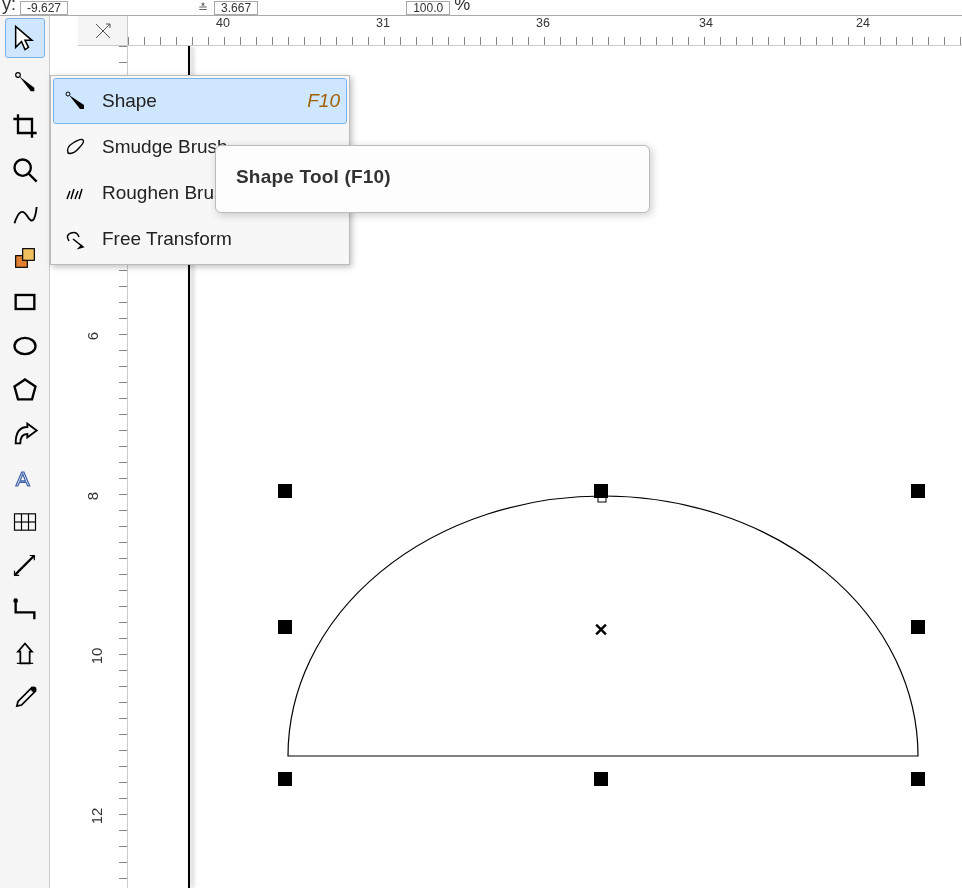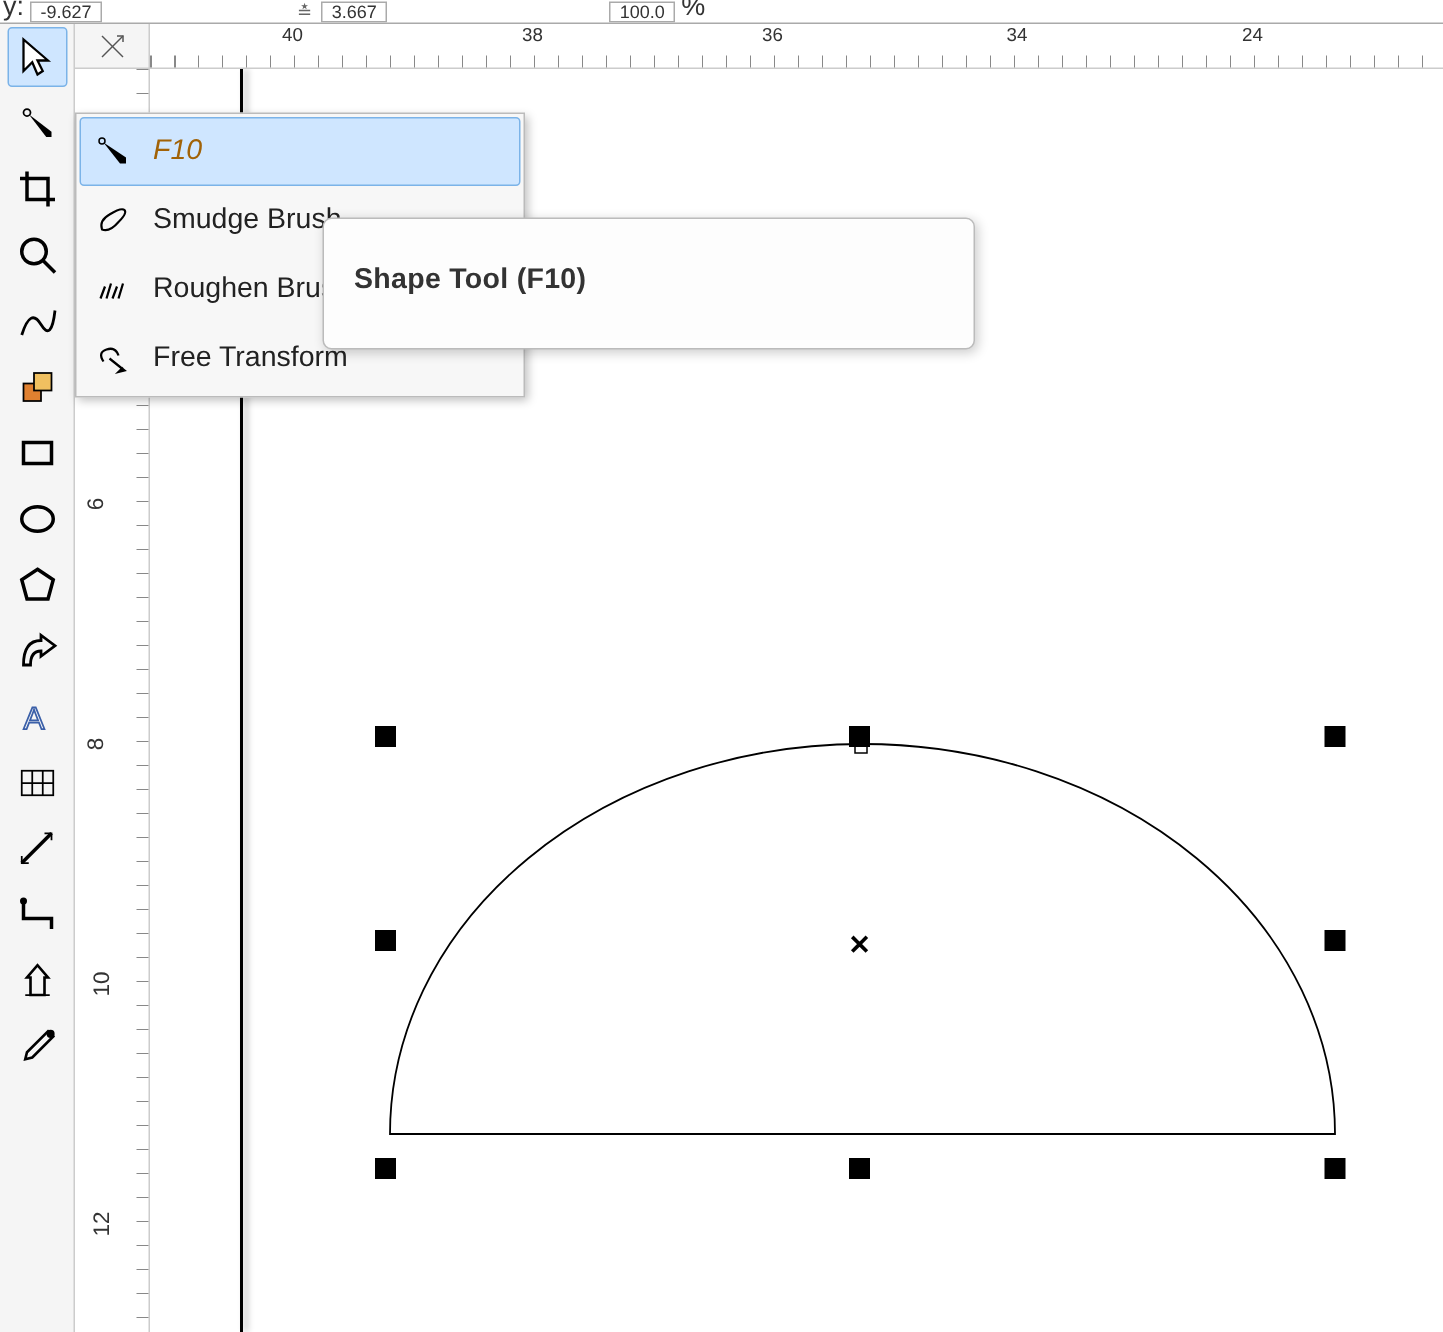--- a/index.html
+++ b/index.html
@@ -10,21 +10,21 @@
 .topbar .lbl { font-size: 18px; }
 .topbar .arrow { font-size: 12px; color: #666; padding: 0 2px; }
 
 .workspace { display: flex; height: 872px; }
 
 .toolbox { width: 50px; background: #f5f5f5; border-right: 1px solid #ccc; display: flex; flex-direction: column; align-items: center; padding-top: 2px; gap: 4px; }
 .tool { width: 40px; height: 40px; display: flex; align-items: center; justify-content: center; border: 1px solid transparent; border-radius: 3px; cursor: pointer; }
 .tool.selected { background: #cfe6ff; border: 1px solid #7bb3e8; }
 .tool svg { width: 28px; height: 28px; }
 
-.canvas-area { flex: 1; position: relative; background: #fff; display: flex; flex-direction: column; }
+.canvas-area { flex: 1; position: relative; background: #fff; display: flex; flex-direction: column; margin-left: 28px; }
 
 .ruler-corner { position: absolute; left: 0; top: 0; width: 50px; height: 30px; background: #f5f5f5; border-right: 1px solid #ccc; border-bottom: 1px solid #ccc; display: flex; align-items: center; justify-content: center; z-index: 5; }
 .ruler-h { position: absolute; left: 50px; top: 0; right: 0; height: 30px; background: #fff; border-bottom: 1px solid #ccc; z-index: 4; }
 .ruler-h .tick { position: absolute; top: 0; font-size: 15px; color: #333; transform: translateX(-50%); }
 .ruler-h .tick small { display: block; text-align: center; }
 .ruler-v { position: absolute; left: 0; top: 30px; width: 50px; bottom: 0; background: #fff; border-right: 1px solid #ccc; z-index: 4; }
 .ruler-v .tick { position: absolute; left: 10px; font-size: 15px; color: #333; transform: translateY(-50%) rotate(-90deg); transform-origin: center; }
 
 .canvas { position: absolute; left: 50px; top: 30px; right: 0; bottom: 0; background: #fff; }
 .page-edge { position: absolute; left: 60px; top: 0; width: 2px; bottom: 0; background: #000; box-shadow: 3px 0 4px rgba(0,0,0,0.3); }
@@ -32,21 +32,21 @@
 .sel-handle { position: absolute; width: 14px; height: 14px; background: #000; }
 .center-mark { position: absolute; font-size: 18px; font-weight: bold; color: #000; transform: translate(-50%,-50%); }
 
 .flyout { position: absolute; left: 50px; top: 75px; width: 300px; background: #f7f7f7; border: 1px solid #bbb; box-shadow: 2px 2px 6px rgba(0,0,0,0.25); z-index: 20; padding: 2px; }
 .flyout-row { display: flex; align-items: center; height: 46px; padding: 2px 6px; gap: 12px; font-size: 19px; color: #222; border: 1px solid transparent; border-radius: 3px; }
 .flyout-row.selected { background: #cfe6ff; border: 1px solid #7bb3e8; }
 .flyout-row .ico { width: 30px; display: flex; justify-content: center; }
 .flyout-row .lbl { flex: 1; }
 .flyout-row .short { color: #a16207; font-style: italic; }
 
-.tooltip { position: absolute; left: 215px; top: 145px; width: 435px; background: #fdfdfd; border: 1px solid #bbb; border-radius: 6px; box-shadow: 2px 2px 8px rgba(0,0,0,0.2); padding: 30px 20px; z-index: 30; font-size: 19px; color: #333; }
+.tooltip { position: absolute; left: 215px; top: 145px; width: 435px; background: #fdfdfd; border: 1px solid #bbb; border-radius: 6px; box-shadow: 2px 2px 8px rgba(0,0,0,0.2); padding: 20px 20px; z-index: 30; font-size: 19px; color: #333; }
 .tooltip .title { font-weight: bold; margin-bottom: 4px; letter-spacing: .2px; }
 .tooltip .body { line-height: 1.35; }
 
 .minor-ticks-h { position: absolute; left: 0; right: 0; bottom: 0; height: 8px;
   background: repeating-linear-gradient(to right, #888 0, #888 1px, transparent 1px, transparent 16px); }
 .minor-ticks-v { position: absolute; top: 0; bottom: 0; right: 0; width: 8px;
   background: repeating-linear-gradient(to bottom, #888 0, #888 1px, transparent 1px, transparent 16px); }
 </style>
 </head>
 <body>
@@ -171,21 +171,21 @@
           <line x1="2" y1="2" x2="16" y2="16" stroke="#555"></line>
           <polyline points="12,2 16,2 16,6" fill="none" stroke="#555"></polyline>
         </svg>
     </div>
     <div class="ruler-h">
       <div class="minor-ticks-h"></div>
       <span class="tick" style="left:95px">
           <small>40</small>
         </span>
       <span class="tick" style="left:255px">
-          <small>38</small>
+          <small>31</small>
         </span>
       <span class="tick" style="left:415px">
           <small>36</small>
         </span>
       <span class="tick" style="left:578px">
           <small>34</small>
         </span>
       <span class="tick" style="left:735px">
           <small>24</small>
         </span>
@@ -221,20 +221,21 @@
 </div>
 
 <div class="flyout">
   <div class="flyout-row selected">
     <span class="ico">
       <svg width="24" height="24" viewBox="0 0 24 24">
           <circle cx="5" cy="5" r="2" fill="none" stroke="#000"></circle>
           <path d="M6 6 L17 20 L21 20 L21 16 Z" fill="#000"></path>
         </svg>
     </span>
+    <span class="lbl">Shape</span>
     <span class="short">F10</span>
   </div>
   <div class="flyout-row">
     <span class="ico">
       <svg width="24" height="24" viewBox="0 0 24 24">
           <path d="M5 18 Q3 12 10 8 Q18 3 20 5 Q22 7 16 13 Q10 20 5 18 Z" fill="none" stroke="#000" stroke-width="1.4"></path>
         </svg>
     </span>
     <span class="lbl">Smudge Brush</span>
   </div>

